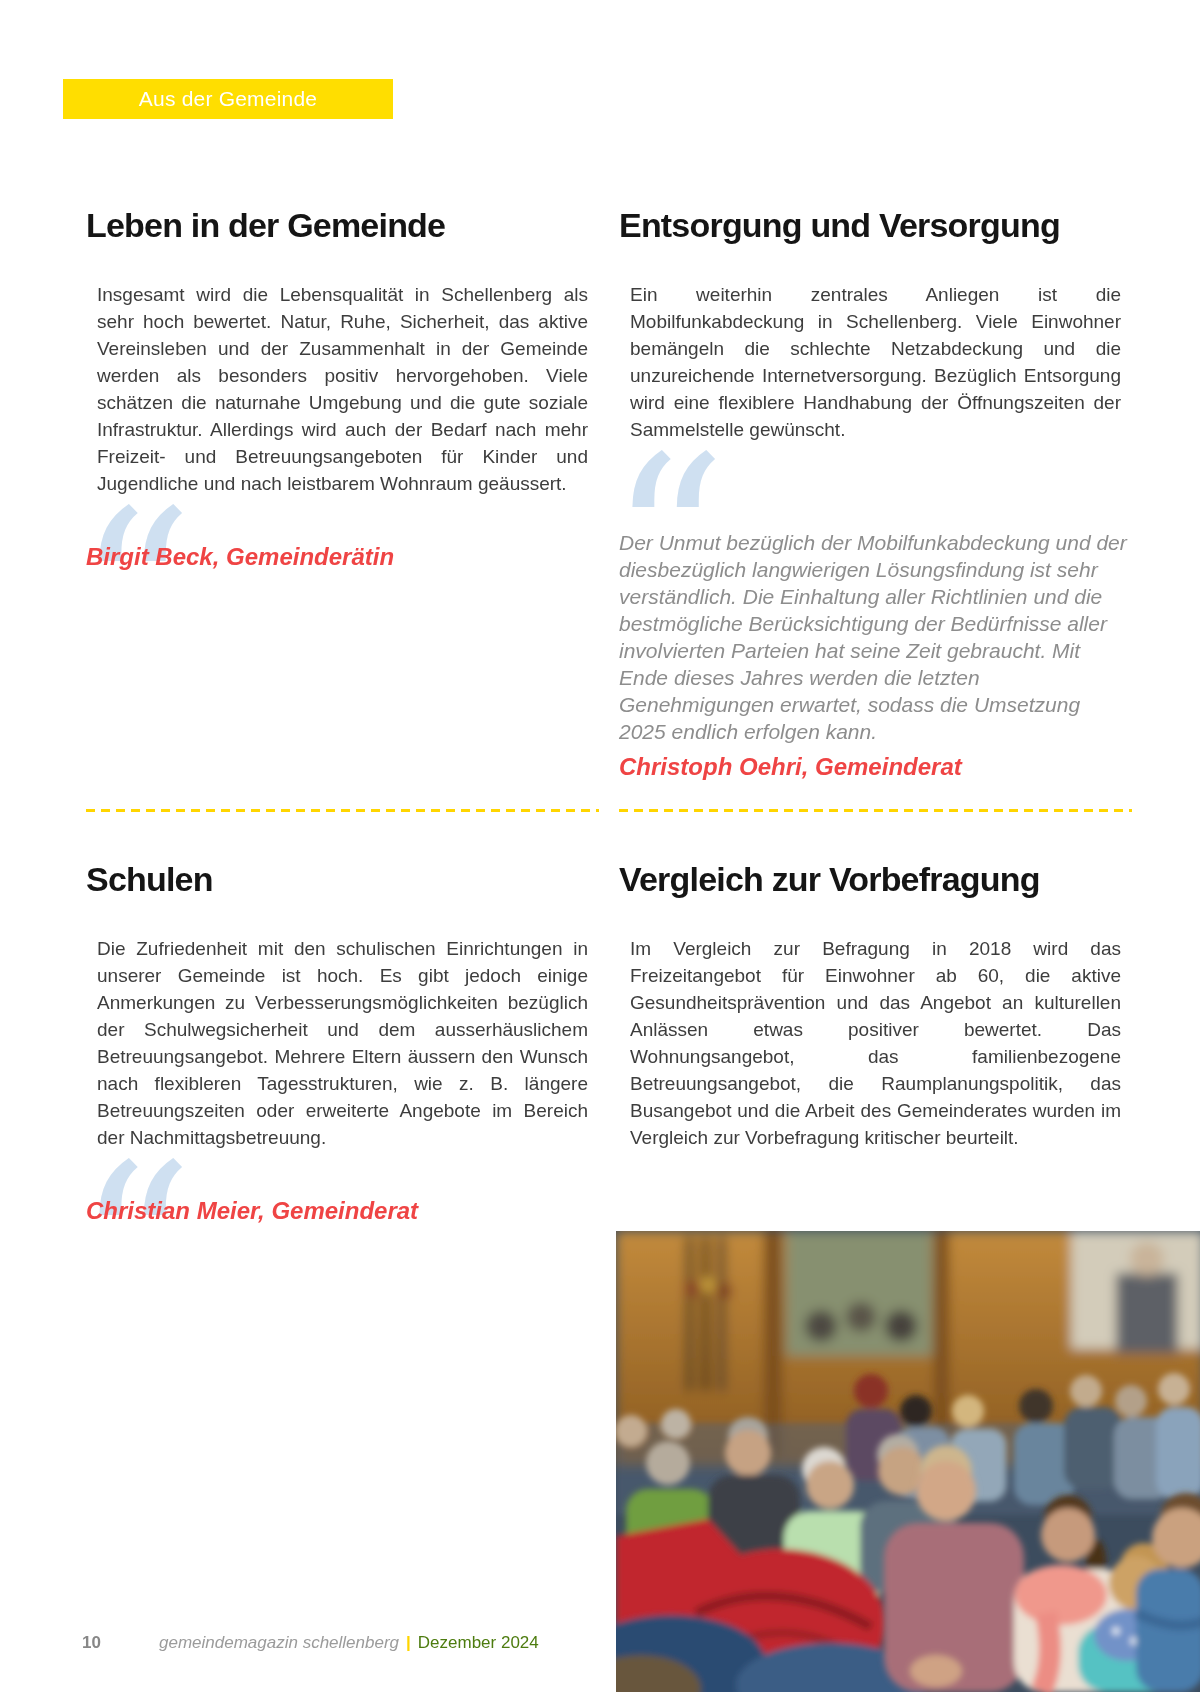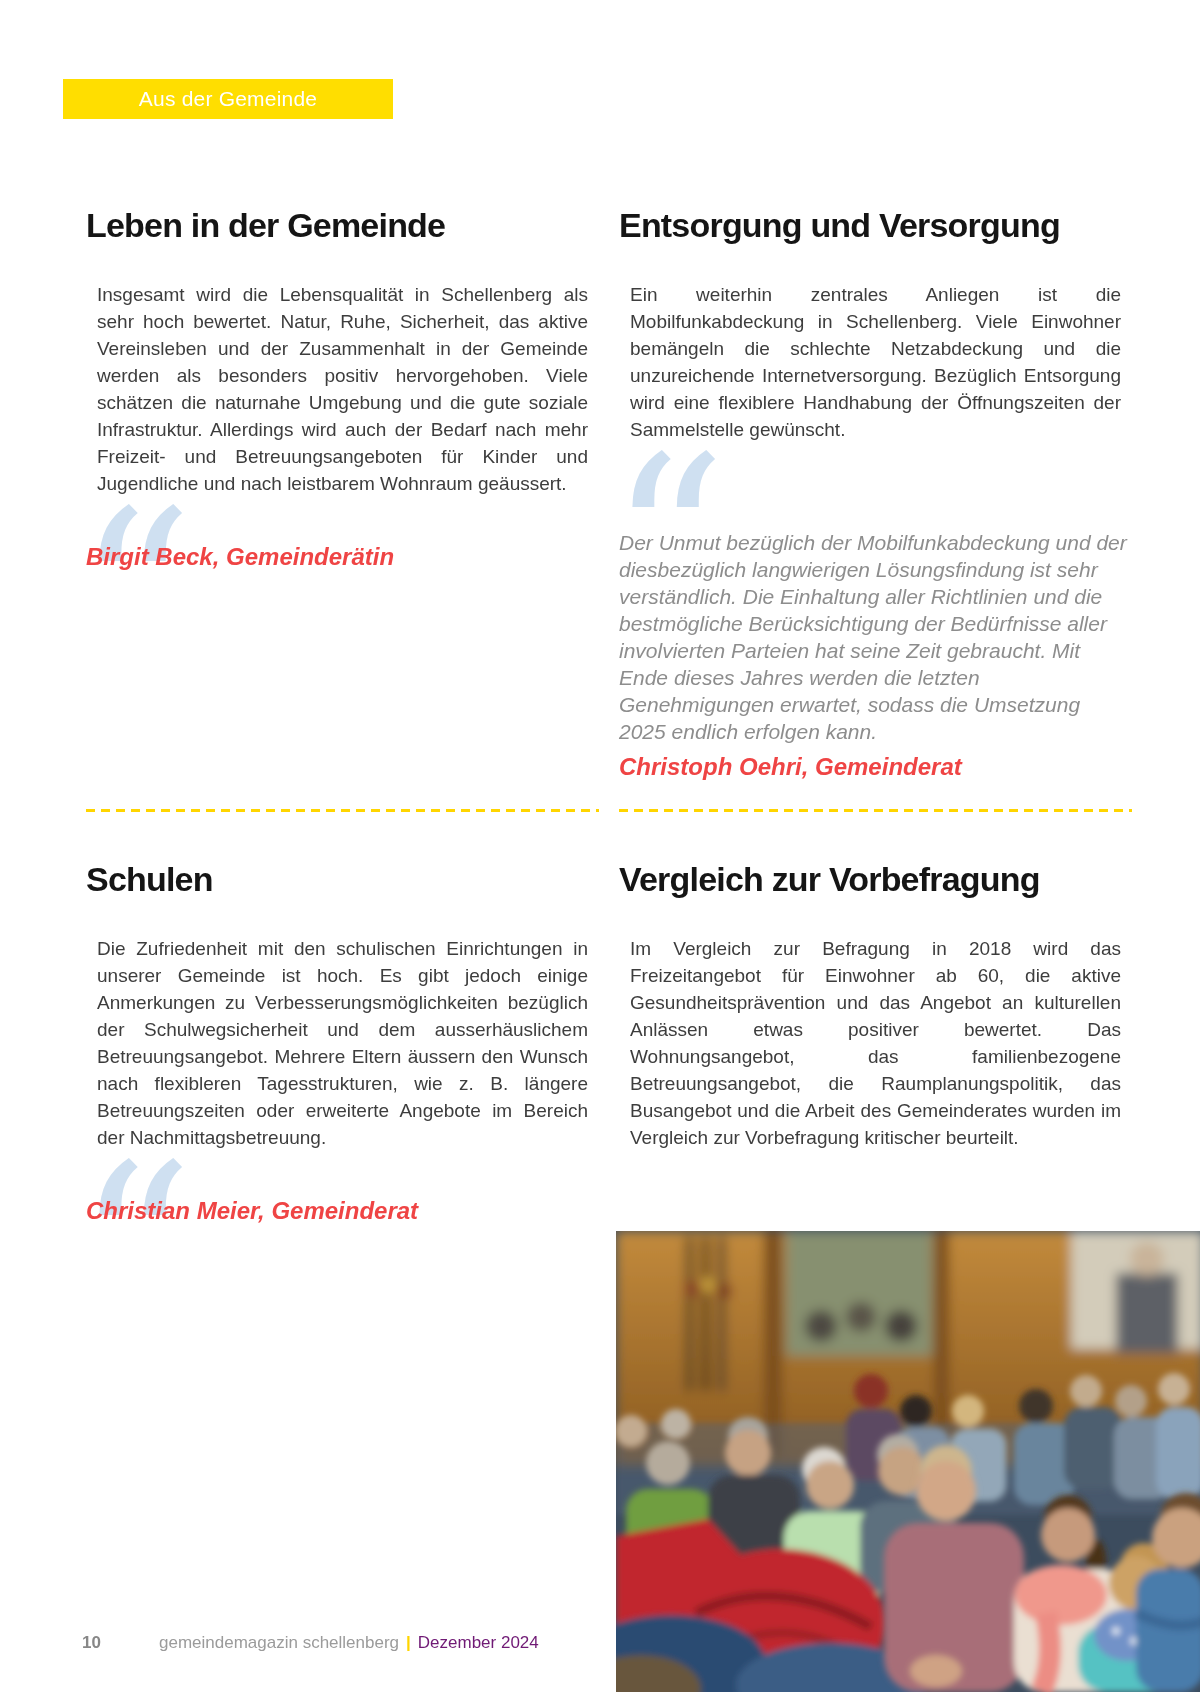--- a/index.html
+++ b/index.html
@@ -52,23 +52,23 @@
   .photo{
     margin:80px -72px 0 -3px;height:461px;overflow:hidden;background:#7b5a2e;
   }
   .photo svg{display:block;width:100%;height:100%;}
   
   .footer{
     position:absolute;left:82px;top:1633px;
     display:flex;align-items:flex-end;font-size:17px;color:#9b9b9b;
   }
   .footer .page-num{font-weight:700;color:#878787;width:77px;}
-  .footer .mag-name{color:#9b9b9b;}
+  .footer .mag-name{color:#9b9b9b;font-style:italic;}
   .footer .sep{color:#FFD500;font-weight:700;margin:0 7px;}
-  .footer .issue{color:#701a75;}
+  .footer .issue{color:#4d7c0f;}
 </style>
 </head>
 <body>
 
 <div class="badge">Aus der Gemeinde</div>
 
 <div class="content">
 
   <section>
     <h2 class="section-title">Leben in der Gemeinde</h2>

